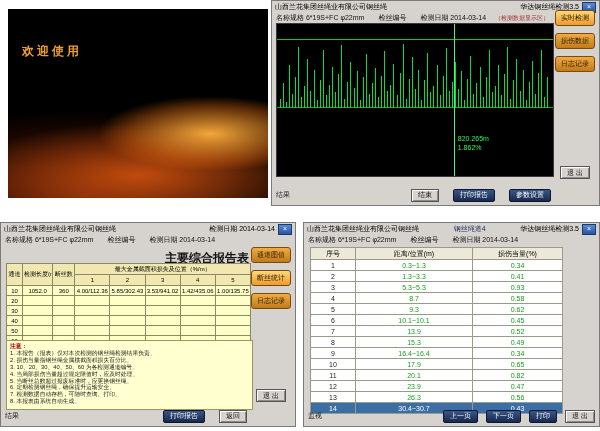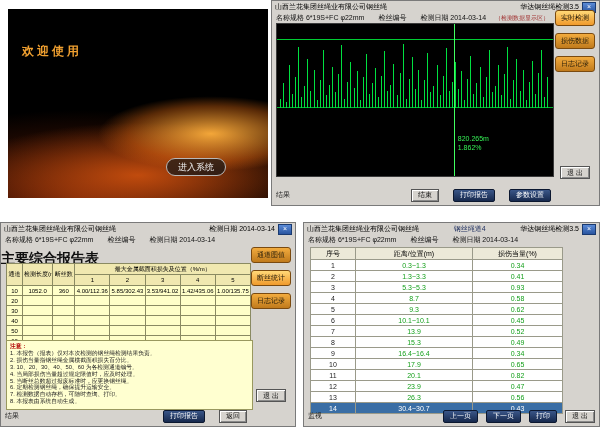--- a/index.html
+++ b/index.html
@@ -38,21 +38,21 @@
   .plot{position:absolute;left:4px;top:22px;width:276px;height:152px;background:#000;border:1px solid #3a3a3a;}
   .threshold{position:absolute;left:0;right:0;top:10%;height:1px;background:#00cc33;}
   .baseline{position:absolute;left:0;right:0;bottom:45%;height:1px;background:#00b030;}
   .spikes{position:absolute;inset:0;}
   .spike{position:absolute;bottom:45%;width:1px;background:#00e040;}
   .cursor{position:absolute;top:0;bottom:0;left:64%;width:1px;background:#40ff60;}
   .cursor-label{position:absolute;left:65.5%;bottom:16%;color:#35f055;font-size:7px;line-height:9px;}
   .wave .bottom-row{right:48px;}
   
   .report{left:0;top:222px;width:296px;height:205px;}
-  .report-title{position:absolute;top:27px;left:0;right:46px;text-align:left;font-size:14px;font-weight:bold;color:#101010;}
+  .report-title{position:absolute;top:27px;left:0;right:46px;text-align:right;font-size:12px;font-weight:bold;color:#101010;}
   .rtable{position:absolute;left:5px;top:40px;width:245px;border-collapse:collapse;table-layout:fixed;}
   .rtable th,.rtable td{border:1px solid #8a8a62;font-size:6px;padding:0 1px;text-align:center;overflow:hidden;white-space:nowrap;}
   .rtable th{background:#f0e8b0;height:10px;font-weight:normal;}
   .rtable td{background:#ffffc8;height:9px;}
   .notes{position:absolute;left:5px;top:117px;width:239px;height:64px;background:#ffffd0;border:1px solid #99985f;font-size:5.8px;line-height:6.9px;padding:2px 3px;overflow:hidden;color:#222;}
   .notes-title{color:#b00000;font-weight:bold;}
   .report .bottom-row{right:48px;}
   
   .damage{left:303px;top:222px;width:297px;height:205px;}
   .dtable{position:absolute;left:6px;top:24px;width:252px;border-collapse:collapse;table-layout:fixed;}
@@ -63,21 +63,20 @@
   .dtable tr.selected td{background:#3a6ea5;color:#fff;}
   .damage .bottom-row{right:4px;}
   .damage .btn-group{gap:8px;}
 </style>
 </head>
 <body>
 
 <div class="panel splash">
   <div class="flame"></div>
   <div class="welcome">欢迎使用</div>
-  <button class="enter-btn">进入系统</button>
 </div>
 
 <div class="panel win wave">
   <div class="titlebar">
     <span>山西兰花集团丝绳业有限公司钢丝绳</span>
     <span class="tb-right">
       <span>华达钢丝绳检测3.5</span>
       <span class="close-btn">×</span>
     </span>
   </div>

